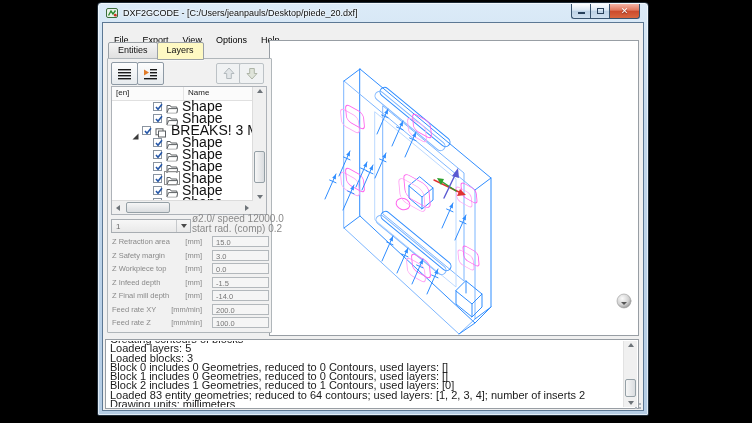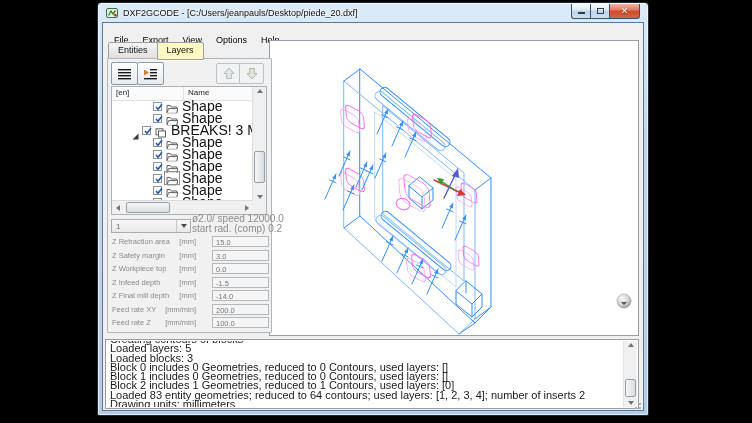--- a/index.html
+++ b/index.html
@@ -82,21 +82,21 @@
          background:linear-gradient(180deg,#f7f7f7,#e9e9e9);font-size:8px;color:#6d6d6d;
          line-height:13px;padding-left:4px;box-sizing:border-box;}
   .combo-arrow{position:absolute;right:0;top:0;bottom:0;width:13px;border-left:1px solid #c6c9cc;
          display:flex;align-items:center;justify-content:center;}
   .combo-arrow i{width:0;height:0;border-left:3px solid transparent;border-right:3px solid transparent;border-top:4px solid #4a4a4a;}
   .tool-info{position:absolute;left:84px;top:155px;width:74px;font-size:10px;color:#8a8a8a;
              text-align:right;line-height:9.5px;white-space:nowrap;}
   .params{position:absolute;left:2px;top:176px;width:159px;}
   .param-row{height:13.5px;display:flex;align-items:center;font-size:7.5px;color:#8a8a8a;}
   .p-label{flex:1;padding-left:2px;white-space:nowrap;}
-  .p-unit{margin-right:16px;white-space:nowrap;text-align:center;}
+  .p-unit{margin-right:10px;white-space:nowrap;text-align:center;}
   .p-field{width:57px;height:11px;box-sizing:border-box;border:1px solid #b3b8bc;background:#f5f5f5;
            color:#767676;line-height:9px;padding:1px 0 0 3px;flex:0 0 auto;}
   
   .canvas{position:absolute;left:166px;top:17px;width:368px;height:294px;background:#fff;
           border:1px solid #989ea4;z-index:1;}
   
   .log{position:absolute;left:2px;top:316px;width:534px;height:70px;background:#fff;
        border:1px solid #989ea4;box-sizing:border-box;overflow:hidden;}
   .log-lines{position:absolute;left:4px;top:1px;right:15px;bottom:1px;overflow:hidden;
        font-size:11px;color:#1a1a1a;line-height:9.3px;white-space:nowrap;}

